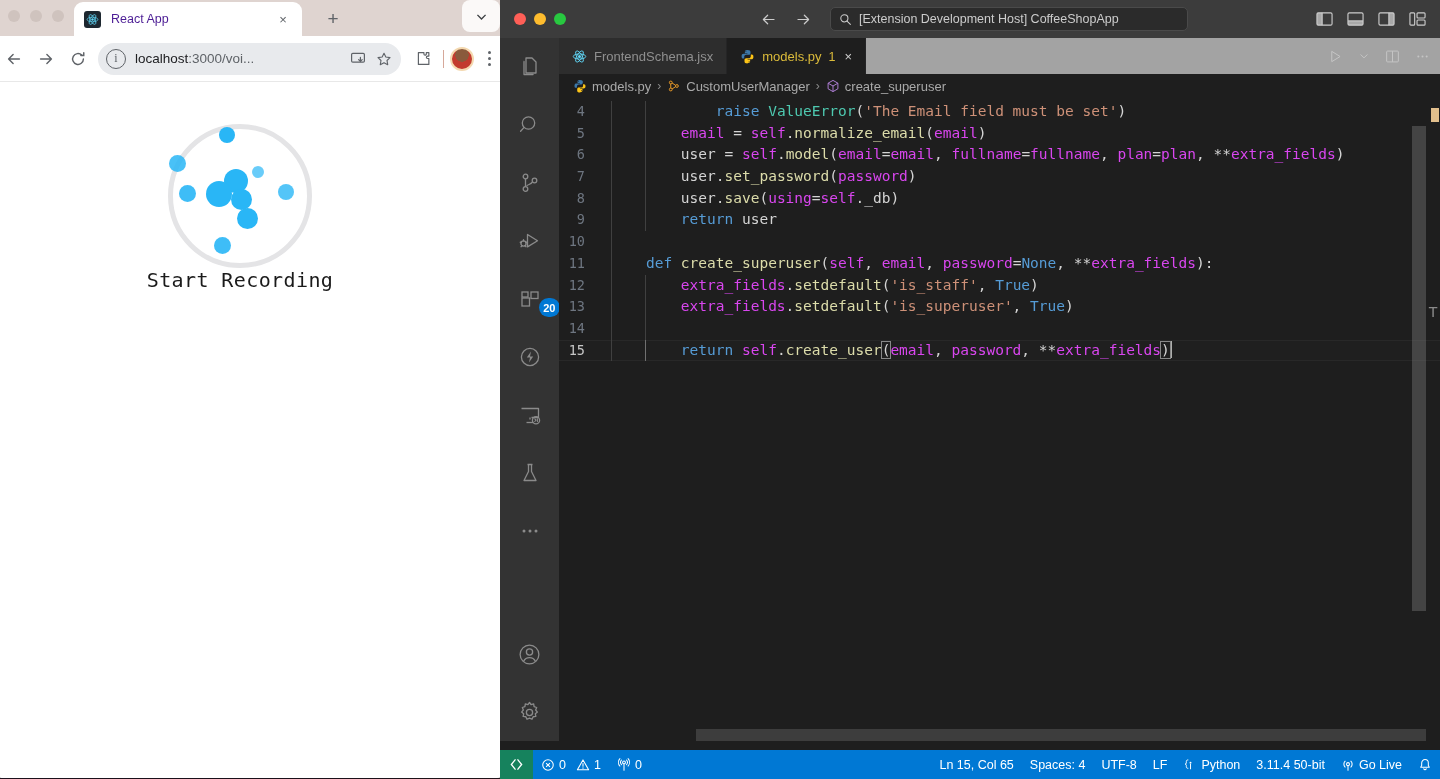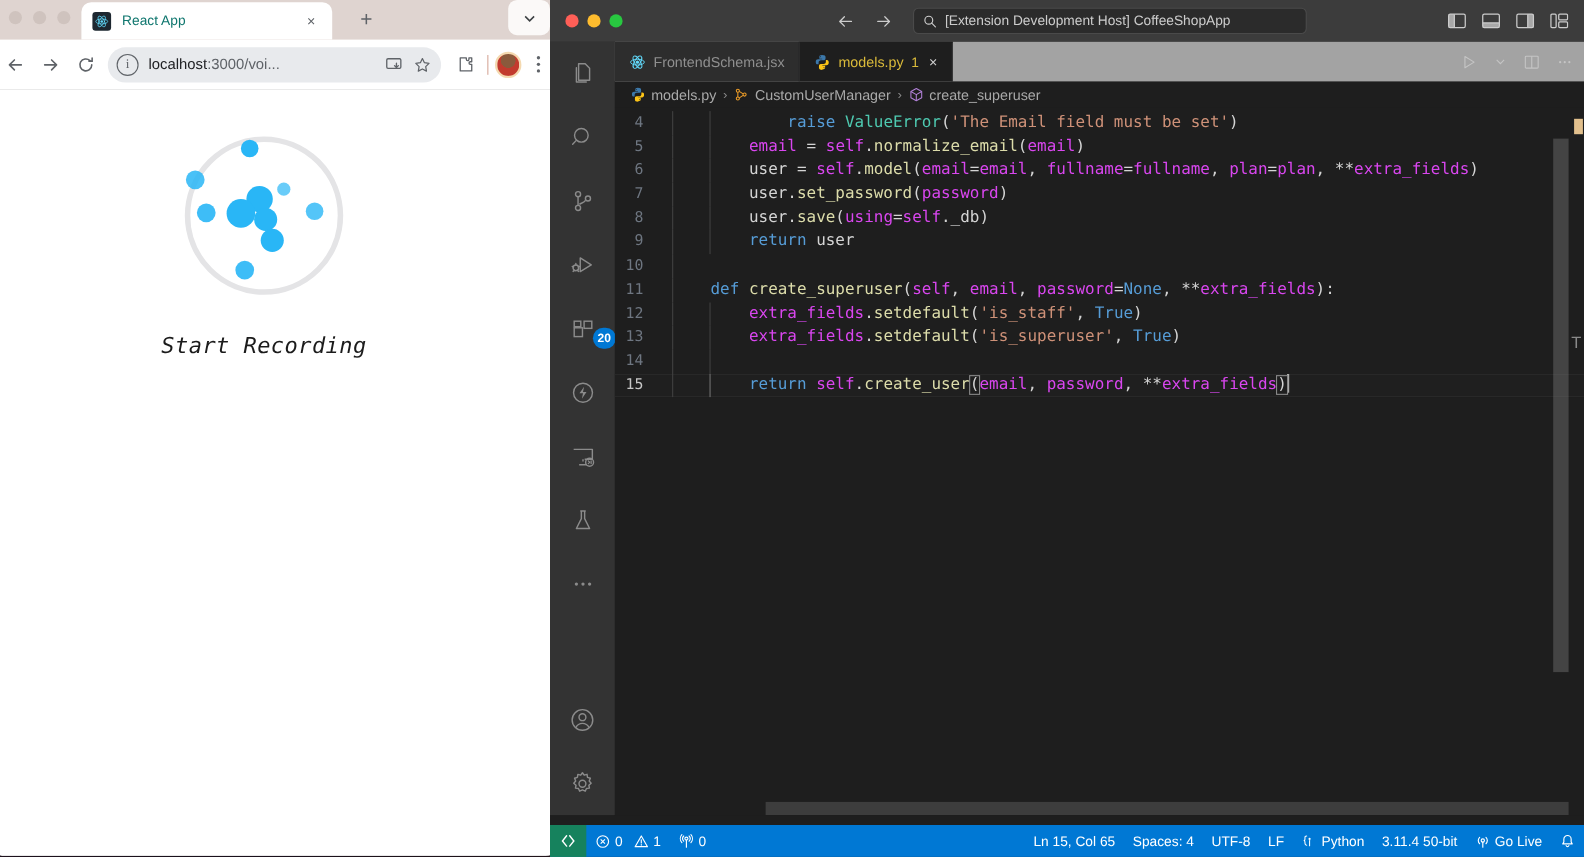--- a/index.html
+++ b/index.html
@@ -48,21 +48,21 @@
     display: flex; align-items: center;
     padding: 0 10px;
   }
   .br-tab .favicon {
     width: 17px; height: 17px;
     background: #1d2730; border-radius: 3px;
     display: flex; align-items: center; justify-content: center;
     flex: 0 0 auto; margin-right: 10px;
   }
   .br-tab .title {
-    font-size: 12.5px; color: #0f766e;
+    font-size: 12.5px; color: #4c1d95;
     flex: 1 1 auto; white-space: nowrap; overflow: hidden;
   }
   .br-tab .closex {
     width: 18px; height: 18px;
     display: flex; align-items: center; justify-content: center;
     font-size: 13px; color: #5f6368; flex: 0 0 auto;
   }
   .br-newtab {
     position: absolute; left: 330px; top: 10px;
     width: 26px; height: 26px;
@@ -144,25 +144,23 @@
     position: relative;
     width: 144px; height: 144px;
     border: 5px solid #e4e4e6;
     border-radius: 50%;
   }
   .dot {
     position: absolute; border-radius: 50%;
     background: #29b6f6;
   }
   .rec-label {
-    margin-top: 34px;
     font-family: "DejaVu Sans Mono", "Liberation Mono", monospace;
     font-size: 20px; color: #1b1b1b;
     letter-spacing: .4px;
-    font-style: italic;
   }
 
   
   .vscode {
     position: absolute; left: 500px; top: 0;
     width: 940px; height: 779px;
     background: #1e1e1e;
     font-family: "Liberation Sans", sans-serif;
     overflow: hidden;
   }

